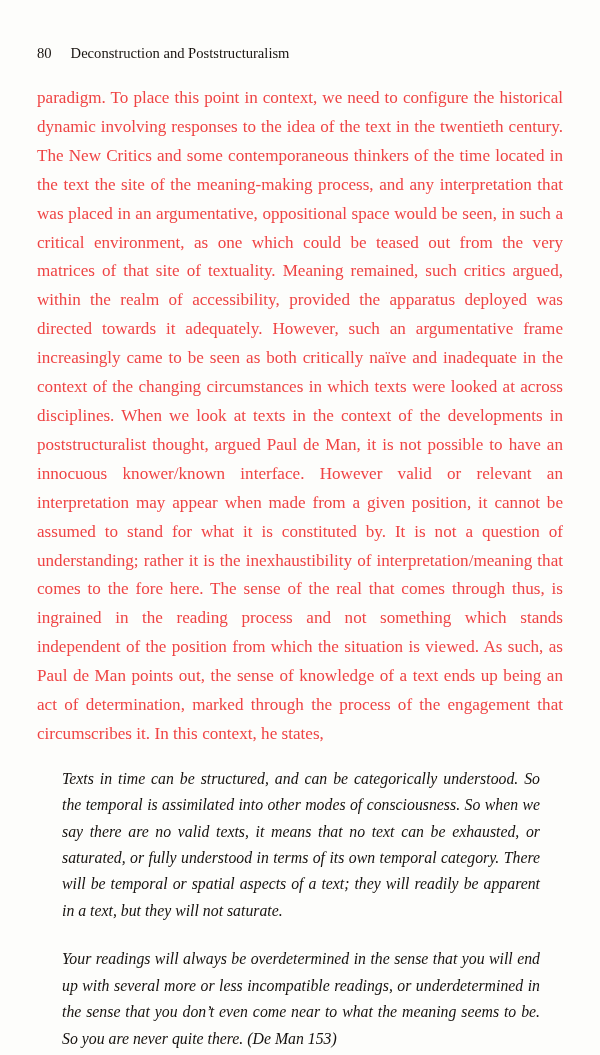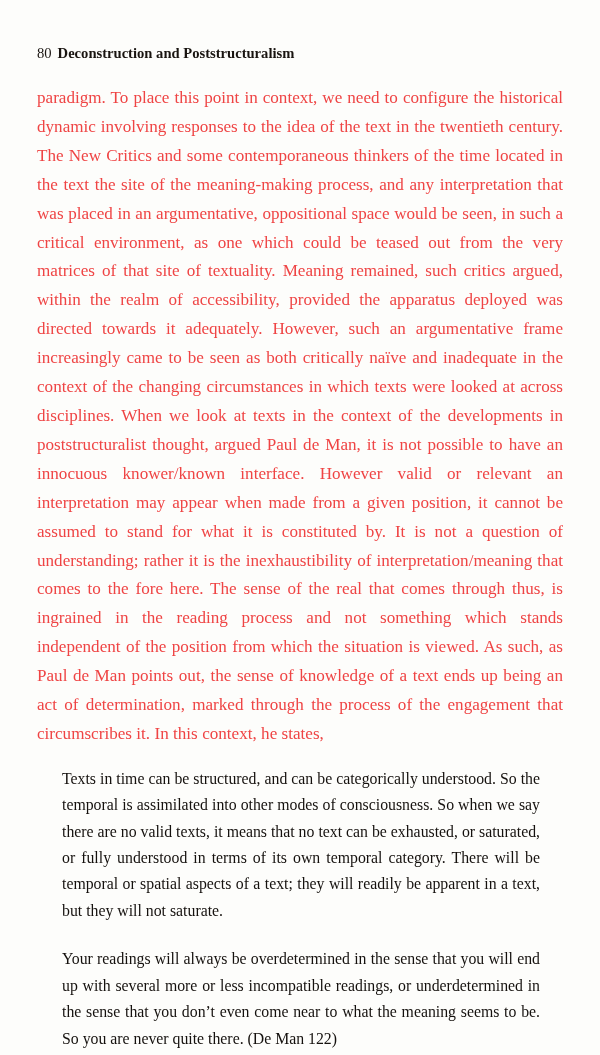--- a/index.html
+++ b/index.html
@@ -31,25 +31,24 @@
     left: 37px;
     top: 44px;
     width: 526px;
     font-size: 14.6px;
     line-height: 18px;
     color: #191410;
     white-space: nowrap;
   }
   .running-head .folio {
     display: inline-block;
-    margin-right: 6px;
+    margin-right: 19px;
   }
   .running-head .rh-title {
     display: inline-block;
-    font-weight: bold;
   }
 
   
   .body-block {
     position: absolute;
     left: 37px;
     top: 84px;
     width: 526px;
   }
 
@@ -73,38 +72,39 @@
   }
   p.quote-para {
     margin: 0;
     font-size: 15.8px;
     line-height: 26.4px;
     text-align: justify;
     text-justify: inter-word;
     color: #15110e;
     -webkit-hyphens: none;
     hyphens: none;
+    font-style: italic;
   }
   p.quote-para + p.quote-para {
     margin-top: 22px;
   }
 </style>
 </head>
 <body>
 
 <div class="page">
 
   <div class="running-head">
     <span class="folio">80</span><span class="rh-title">Deconstruction and Poststructuralism</span>
   </div>
 
   <div class="body-block">
 
     <p class="body-para">paradigm. To place this point in context, we need to configure the historical dynamic involving responses to the idea of the text in the twentieth century. The New Critics and some contemporaneous thinkers of the time located in the text the site of the meaning-making process, and any interpretation that was placed in an argumentative, oppositional space would be seen, in such a critical environment, as one which could be teased out from the very matrices of that site of textuality. Meaning remained, such critics argued, within the realm of accessibility, provided the apparatus deployed was directed towards it adequately. However, such an argumentative frame increasingly came to be seen as both critically naïve and inadequate in the context of the changing circumstances in which texts were looked at across disciplines. When we look at texts in the context of the developments in poststructuralist thought, argued Paul de Man, it is not possible to have an innocuous knower/known interface. However valid or relevant an interpretation may appear when made from a given position, it cannot be assumed to stand for what it is constituted by. It is not a question of understanding; rather it is the inexhaustibility of interpretation/meaning that comes to the fore here. The sense of the real that comes through thus, is ingrained in the reading process and not something which stands independent of the position from which the situation is viewed. As such, as Paul de Man points out, the sense of knowledge of a text ends up being an act of determination, marked through the process of the engagement that circumscribes it. In this context, he states,</p>
 
     <div class="quote-block">
       <p class="quote-para">Texts in time can be structured, and can be categorically understood. So the temporal is assimilated into other modes of consciousness. So when we say there are no valid texts, it means that no text can be exhausted, or saturated, or fully understood in terms of its own temporal category. There will be temporal or spatial aspects of a text; they will readily be apparent in a text, but they will not saturate.</p>
-      <p class="quote-para">Your readings will always be overdetermined in the sense that you will end up with several more or less incompatible readings, or underdetermined in the sense that you don’t even come near to what the meaning seems to be. So you are never quite there. (De Man 122)</p>
+      <p class="quote-para">Your readings will always be overdetermined in the sense that you will end up with several more or less incompatible readings, or underdetermined in the sense that you don’t even come near to what the meaning seems to be. So you are never quite there. (De Man 153)</p>
     </div>
 
   </div>
 
 </div>
 
 </body></html>

